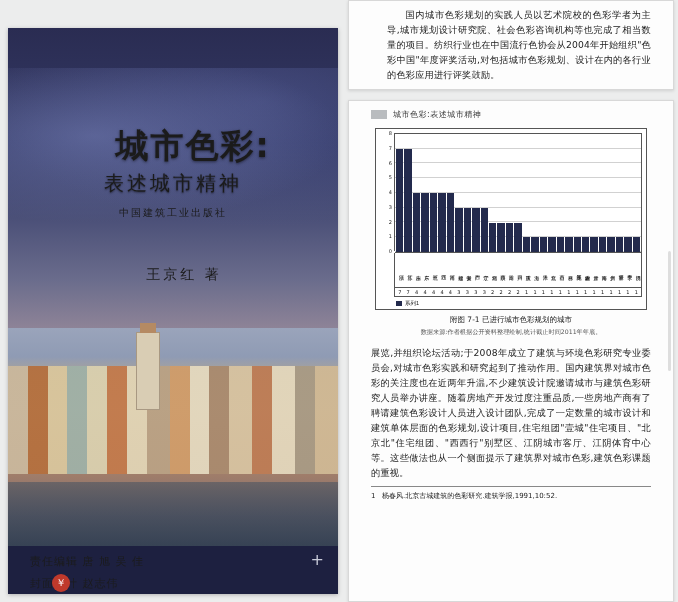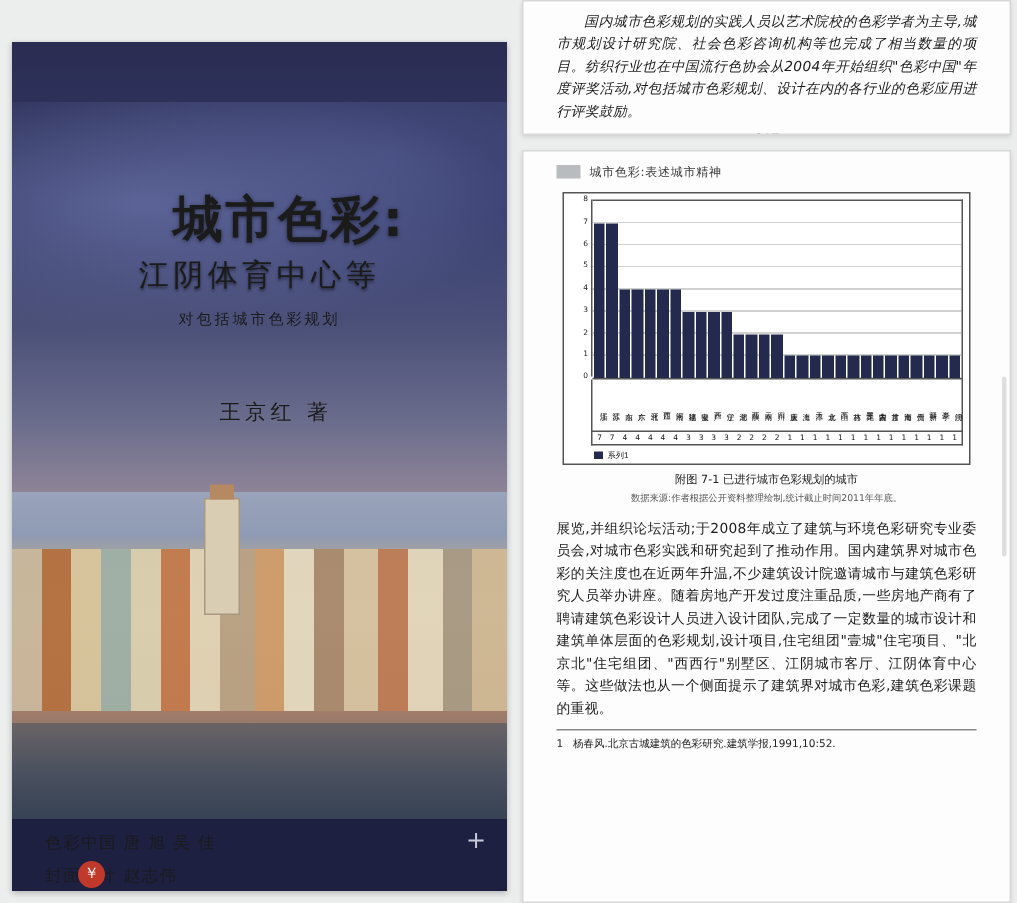--- a/index.html
+++ b/index.html
@@ -178,21 +178,21 @@
     font-family: "DejaVu Sans", "Liberation Sans", sans-serif;
     color: #1b1b1b;
   }
   .para {
     font-size: 9.2px;
     line-height: 15px;
     text-align: justify;
     letter-spacing: .2px;
   }
   .para.indent { text-indent: 2em; }
-  #page-top .body { padding: 6px 22px 0 22px; font-style: italic; }
+  #page-top .body { padding: 6px 22px 0 38px; }
   .folio {
     text-align: center;
     font-size: 8.5px;
     color: #333;
     margin-top: 6px;
     font-family: "DejaVu Sans", "Liberation Sans", sans-serif;
   }
 
   .run-head {
     display: flex;
@@ -349,25 +349,25 @@
 <div id="page">
 
   <div class="cover-wrap">
     <div class="cover-sky"></div>
     <div class="cover-photo">
       <div class="houses"></div>
       <div class="tower"></div>
       <div class="water"></div>
     </div>
     <div class="cover-title zh">城市色彩:</div>
-    <div class="cover-sub zh">江阴体育中心等</div>
-    <div class="cover-press zh">对包括城市色彩规划</div>
+    <div class="cover-sub zh">表述城市精神</div>
+    <div class="cover-press zh">中国建筑工业出版社</div>
     <div class="cover-author zh">王京红  著</div>
     <div class="cover-footer">
-      <div class="line1 zh">色彩中国  唐  旭  吴  佳</div>
+      <div class="line1 zh">责任编辑  唐  旭  吴  佳</div>
       <div class="line2 zh">封面设计  赵志伟</div>
       <div class="badge">￥</div>
       <div class="plus">+</div>
     </div>
   </div>
 
   <div class="page-sheet" id="page-top">
     <div class="body">
       <div class="zh para indent">国内城市色彩规划的实践人员以艺术院校的色彩学者为主导,城市规划设计研究院、社会色彩咨询机构等也完成了相当数量的项目。纺织行业也在中国流行色协会从2004年开始组织"色彩中国"年度评奖活动,对包括城市色彩规划、设计在内的各行业的色彩应用进行评奖鼓励。</div>
       <div class="folio">· 217 ·</div>

